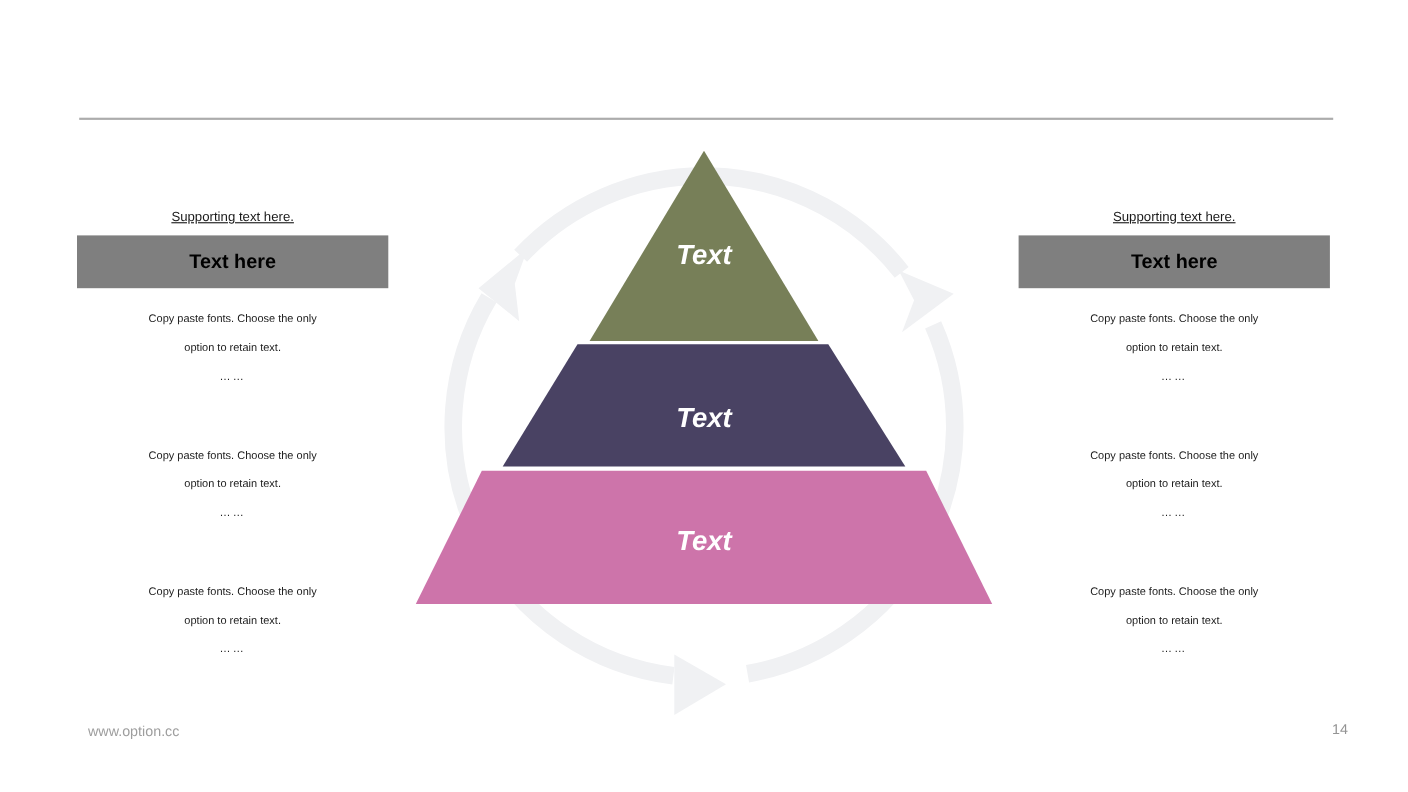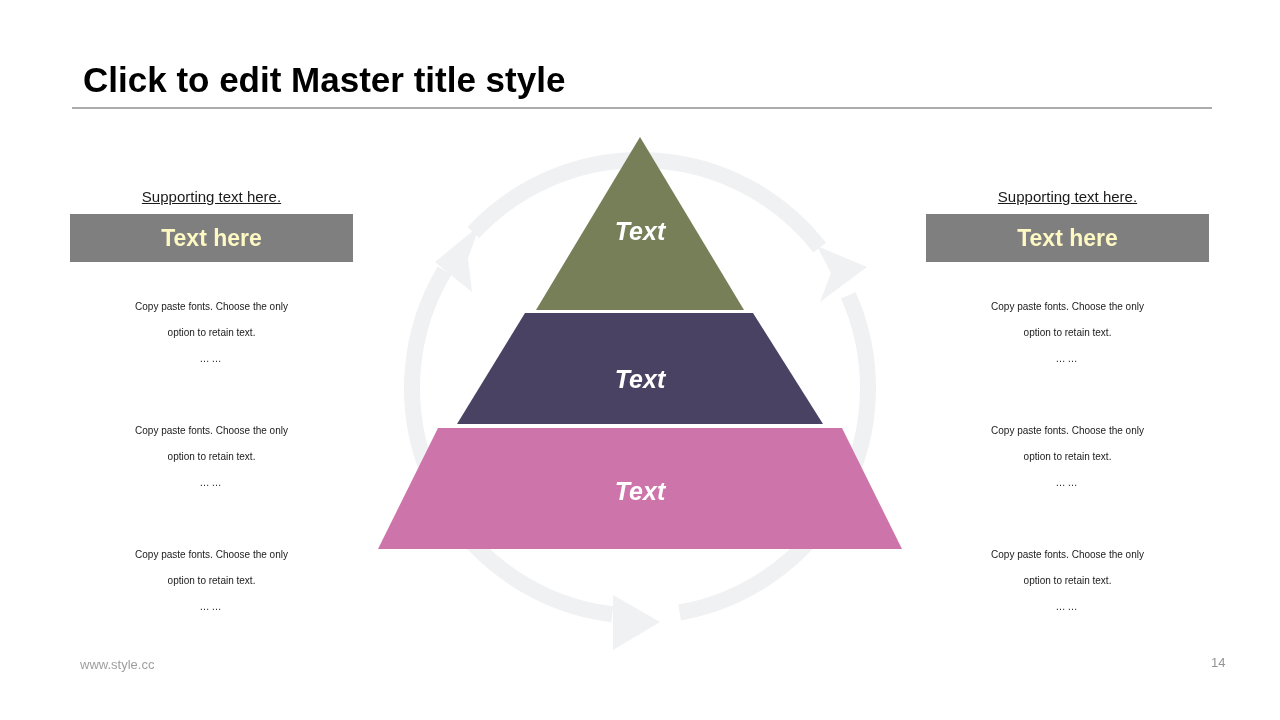--- a/index.html
+++ b/index.html
@@ -18,37 +18,36 @@
   .pyr-label{
     font-family:"Liberation Sans",sans-serif;font-size:25px;font-weight:bold;font-style:italic;
     fill:#ffffff;text-anchor:middle;
   }
   .panel{
     position:absolute;top:188px;width:283px;text-align:center;color:#1a1a1a;
   }
   .panel.left{left:70px;}
   .panel.right{left:926px;}
   .support{
-    font-size:15px;height:18px;line-height:18px;text-decoration:underline;margin-bottom:8px;
+    font-size:12px;height:18px;line-height:18px;text-decoration:underline;margin-bottom:8px;
   }
   .bar{
-    height:48px;line-height:48px;color:#fef9c3;font-weight:bold;font-size:23px;
-    background:#7f7f7f;margin-bottom:32px;
+    height:48px;line-height:48px;color:#000000;font-weight:bold;font-size:18px;
+    background:#7f7f7f;margin-bottom:16px;
   }
   .block{font-size:10px;line-height:26px;margin-bottom:46px;}
   .block .dots{letter-spacing:2px;}
   .footer-url{position:absolute;left:80px;top:657px;font-size:13px;color:#9e9e9e;}
   .page-num{position:absolute;left:1211px;top:655px;font-size:13px;color:#949494;text-align:right;}
 </style>
 </head>
 <body>
 
 <div class="slide">
 
-  <div class="title">Click to edit Master title style</div>
   <div class="title-rule"></div>
 
   <svg class="diagram-svg" viewBox="0 0 1280 720">
 
     <g>
       <path d="M 819.7 247.6 A 228 228 0 0 0 473.3 232.5" fill="none" stroke-width="16" stroke="#f0f1f3"></path>
       <path d="M 444.6 270.6 A 228 228 0 0 0 612.2 614.3" fill="none" stroke-width="16" stroke="#f0f1f3"></path>
       <path d="M 679.6 612.5 A 228 228 0 0 0 848.3 295.3" fill="none" stroke-width="16" stroke="#f0f1f3"></path>
       <polygon points="435,262 480,225 468,258 472,292" fill="#f0f1f3"></polygon>
       <polygon points="867,267 817,246 831,273 820,302" fill="#f0f1f3"></polygon>
@@ -97,16 +96,16 @@
       <div>option to retain text.</div>
       <div class="dots">……</div>
     </div>
     <div class="block">
       <div>Copy paste fonts. Choose the only</div>
       <div>option to retain text.</div>
       <div class="dots">……</div>
     </div>
   </div>
 
-  <div class="footer-url">www.style.cc</div>
+  <div class="footer-url">www.option.cc</div>
   <div class="page-num">14</div>
 
 </div>
 
 </body></html>

